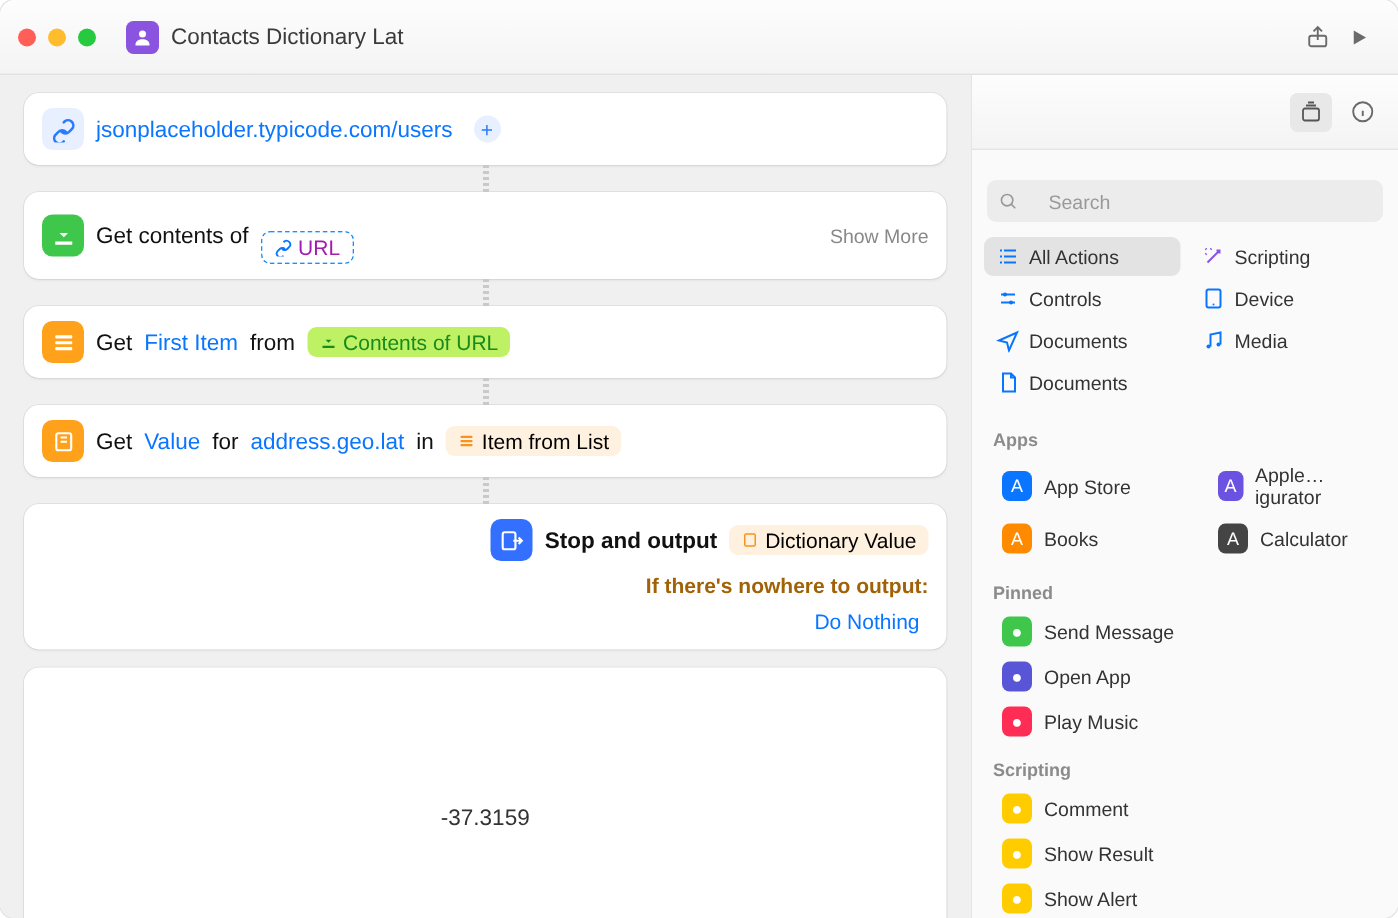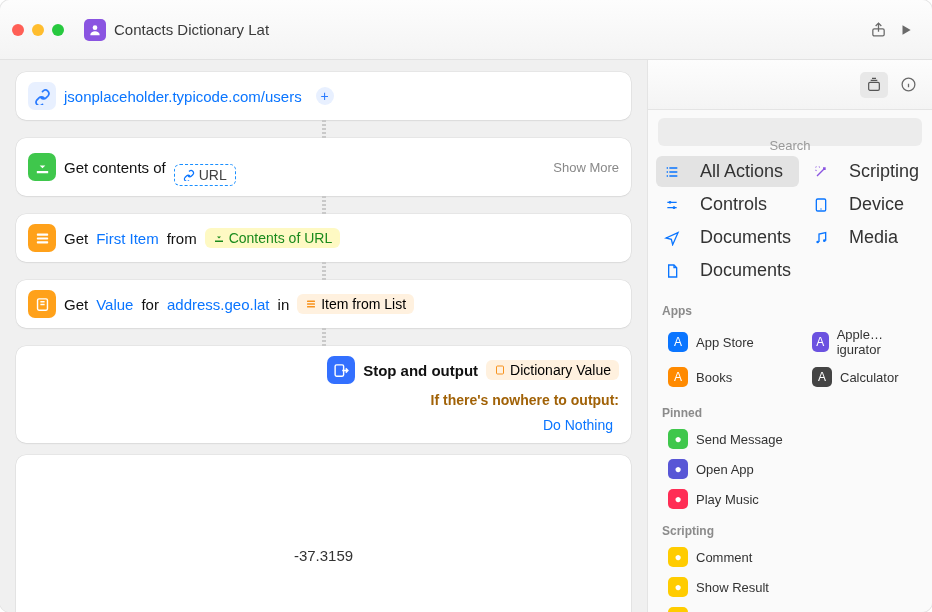--- a/index.html
+++ b/index.html
@@ -1,18 +1,18 @@
 <!DOCTYPE html>
 <html><head>
   <meta charset="utf-8">
   <style>
     * { box-sizing: border-box; margin: 0; padding: 0; }
     body { font-family: -apple-system, BlinkMacSystemFont, "Helvetica Neue", sans-serif; background: #fff; width: 932px; height: 612px; overflow: hidden; }
     .window { width: 932px; height: 612px; display: flex; flex-direction: column; background: #fafafa; border-radius: 10px; box-shadow: 0 0 0 1px rgba(0,0,0,0.1); overflow: hidden; }
-    .titlebar { height: 60px; display: flex; align-items: center; padding: 0 12px; background: linear-gradient(#fdfdfd,#f4f4f4); border-bottom: 1px solid #e2e2e2; }
+    .titlebar { height: 50px; display: flex; align-items: center; padding: 0 12px; background: linear-gradient(#fdfdfd,#f4f4f4); border-bottom: 1px solid #e2e2e2; }
     .traffic { display: flex; gap: 8px; margin-right: 20px; }
     .tl { width: 12px; height: 12px; border-radius: 50%; }
     .close { background: #ff5f56; } .min { background: #ffbd2e; } .max { background: #27c93f; }
     .app-icon { width: 22px; height: 22px; border-radius: 5px; background: #8a54e1; display: flex; align-items: center; justify-content: center; margin-right: 8px; }
     .app-icon svg { width: 14px; height: 14px; fill: #fff; }
     .title { font-size: 15px; color: #3a3a3a; font-weight: 500; }
     .titlebar-spacer { flex: 1; }
     .titlebar-btn { width: 28px; height: 26px; display: flex; align-items: center; justify-content: center; color: #6a6a6a; border-radius: 5px; }
     .titlebar-btn.lib { background: #e8e8e8; }
     .body { flex: 1; display: flex; min-height: 0; }
@@ -23,36 +23,36 @@
     .connector::after{ content:""; width:4px; height:18px; background: repeating-linear-gradient(#c9c9c9 0 2px, transparent 2px 4px); }
     .icon-badge { width: 28px; height: 28px; border-radius: 7px; display: flex; align-items: center; justify-content: center; flex-shrink:0; }
     .icon-badge svg { width: 17px; height: 17px; }
     .link-badge { background: #e8f0ff; } .link-badge svg{ fill:#2a7bff; }
     .dl-badge { background: #3fc74c; } .dl-badge svg{ fill:#fff; }
     .list-badge { background: #ffa11a; } .list-badge svg{ fill:#fff; }
     .dict-badge { background: #ffa11a; } .dict-badge svg{ fill:#fff; }
     .stop-badge { background: #3370ff; } .stop-badge svg{ fill:#fff; }
     .blue-text { color: #0a75ff; font-weight: 500; }
     .pill { display: inline-flex; align-items: center; gap: 4px; padding: 2px 8px; border-radius: 6px; font-size: 14px; }
-    .pill.blue-border { border: 1.5px dashed #1a8fff; color: #404040; margin-top: 16px; }
-    .pill.green { background: #fef9c3; color: #1a8a1c; }
+    .pill.blue-border { border: 1.5px dashed #1a8fff; color: #a21caf; margin-top: 16px; }
+    .pill.green { background: #bef264; color: #1a8a1c; }
     .pill.green svg { fill:#1a8a1c; }
     .pill.orange { background: #fff1df; color: #000000; }
     .pill.orange svg { fill:#f7931e; }
     .action-text { color:#111; }
     .show-more { margin-left: auto; color: #888; font-size: 13px; }
     .add-circle { width:18px; height:18px; border-radius:50%; background:#e8f0ff; color:#2a7bff; display:flex; align-items:center; justify-content:center; font-size:14px; margin-left:6px;}
     .stop-card { flex-direction: column; align-items: flex-end; gap:8px; }
     .stop-row { display:flex; align-items:center; gap:8px; }
     .output-box { background:#fff; border-radius:10px; margin-top:12px; box-shadow: 0 0 0 0.5px rgba(0,0,0,0.08), 0 1px 2px rgba(0,0,0,0.05); height:200px; display:flex; align-items:center; justify-content:center; color:#333; font-size:15px; }
     
     .sb-toolbar{ height:50px; display:flex; align-items:center; gap:6px; padding:0 10px; border-bottom:1px solid #e4e4e4; background: linear-gradient(#fdfdfd,#f4f4f4);}
-    .search{ margin:8px 10px 6px; height:28px; border-radius:6px; background:#ececec; display:flex; align-items:center; padding:0 8px; gap:20px; color:#999; font-size:13px;flex-direction:column;}
+    .search{ margin:20px 10px 6px; height:28px; border-radius:6px; background:#ececec; display:flex; align-items:center; padding:0 8px; gap:20px; color:#999; font-size:13px;}
     .cat-grid{ display:grid; grid-template-columns:1fr 1fr; gap:2px 6px; padding:4px 8px 8px;}
-    .cat-item{ display:flex; align-items:center; gap:20px; padding:5px 8px; border-radius:6px; font-size:18px; color:#333;}
+    .cat-item{ display:flex; align-items:center; gap:6px; padding:5px 8px; border-radius:6px; font-size:13px; color:#333;}
     .cat-item.sel{ background:#e3e3e3; }
     .cat-icon{ width:16px; height:16px; display:flex; align-items:center; justify-content:center;}
     .section-hdr{ padding:10px 14px 4px; font-size:12px; color:#8b8b8b; font-weight:600;}
     .app-row{ display:flex; align-items:center; gap:8px; padding:5px 14px; font-size:13px; color:#333; border-radius:6px; margin:0 6px;}
     .app-grid{ display:grid; grid-template-columns:1fr 1fr; gap:0 4px; padding:0 0 4px;}
     .app-ic{ width:20px; height:20px; border-radius:5px; display:flex; align-items:center; justify-content:center; font-size:12px; color:#fff;}
     .sb-scroll{ overflow-y:auto; flex:1; padding-bottom:8px;}
     .fallback-label { font-size:14px; color:#a16207; font-weight:600;}
     .do-nothing { color:#0a75ff; font-size:14px; padding:3px 6px; border-radius:5px;}
   </style>

